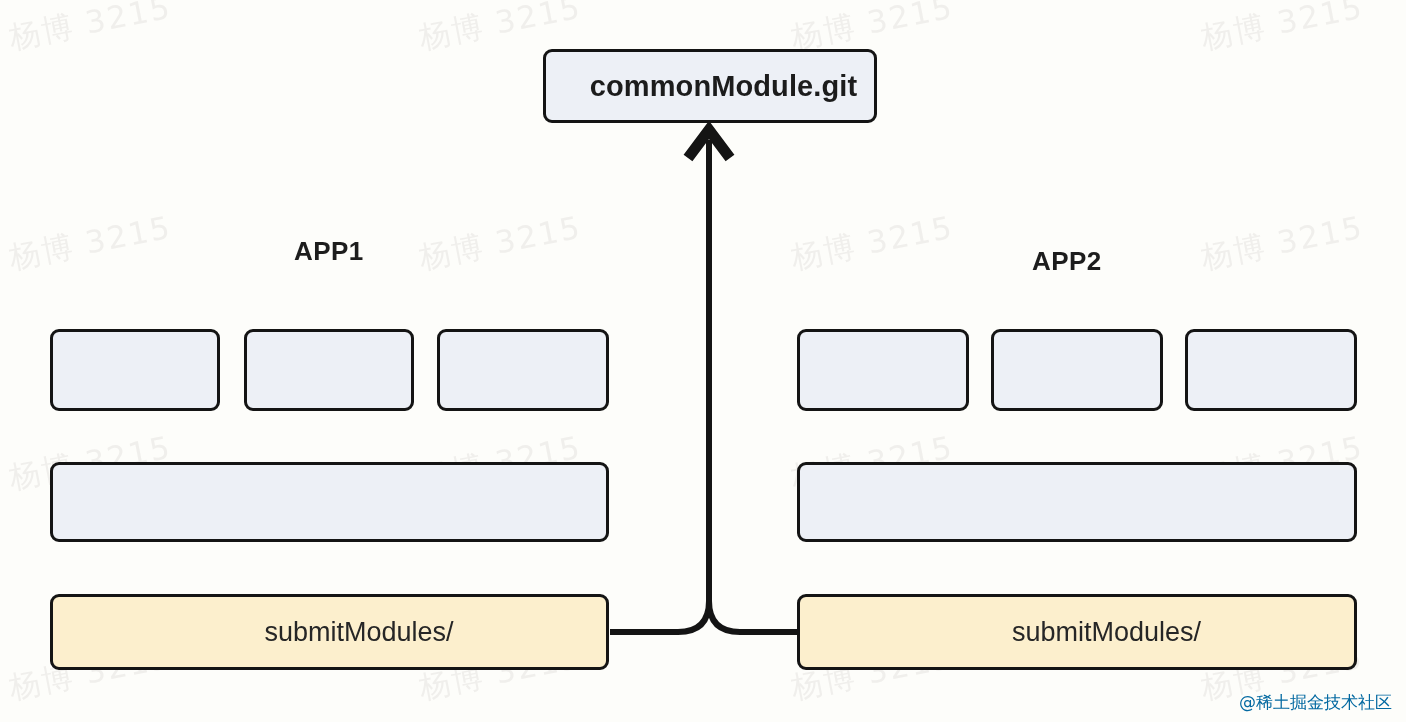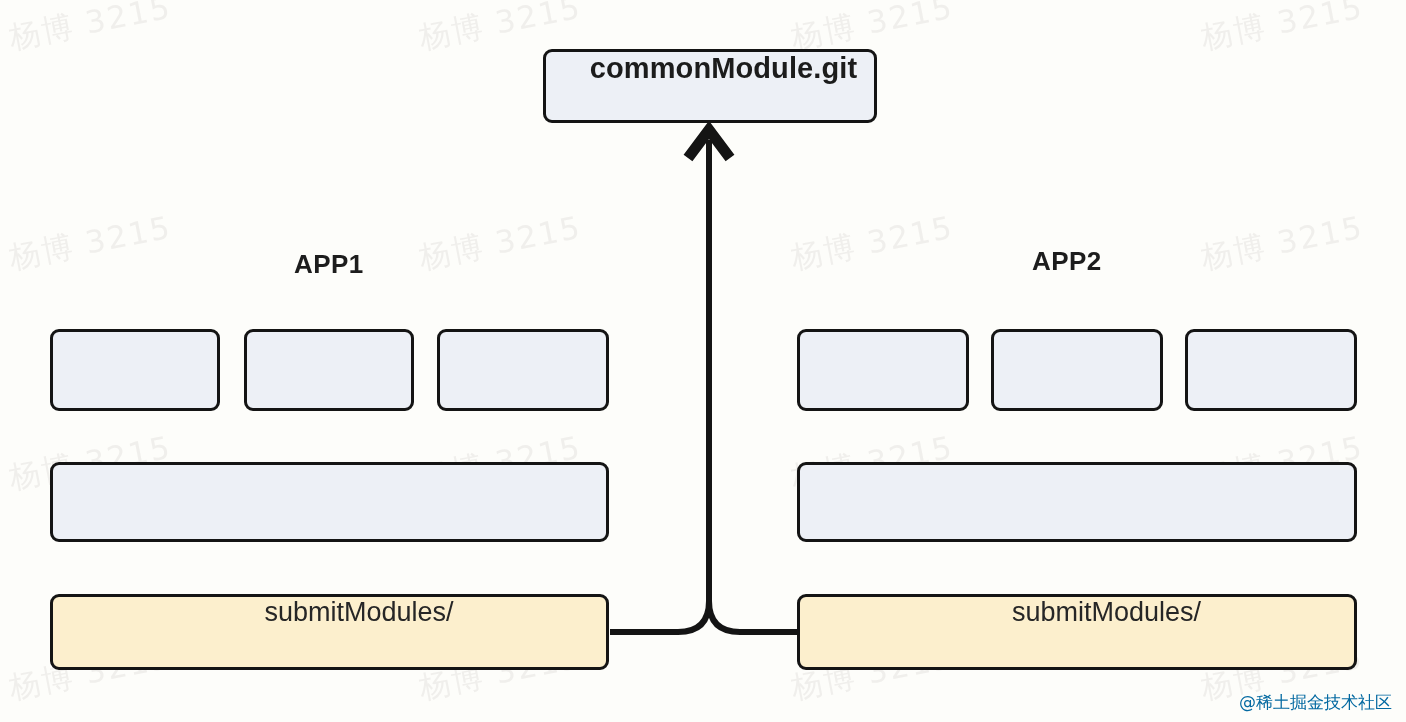--- a/index.html
+++ b/index.html
@@ -38,20 +38,21 @@
     font-weight: 500;
   }
 
   
   .node {
     position: absolute;
     box-sizing: border-box;
     border: 3px solid #141414;
     border-radius: 9px;
     display: flex;
+    align-items: center;
     justify-content: center;
     z-index: 3;
     padding-left: 27px;
   }
   .node.blue {
     background: #edf0f6;
   }
   .node.cream {
     background: #fcefcd;
   }
@@ -131,21 +132,21 @@
     <path d="M 610 632 L 678 632 Q 709 632 709 601 L 709 140" fill="none" stroke="#141414" stroke-width="6" stroke-linecap="butt" stroke-linejoin="round"></path>
     <path d="M 797 632 L 740 632 Q 709 632 709 601" fill="none" stroke="#141414" stroke-width="6" stroke-linecap="butt" stroke-linejoin="round"></path>
 
     <path d="M 688 158 L 709 130 L 730 158" fill="none" stroke="#141414" stroke-width="11" stroke-linecap="butt" stroke-linejoin="miter"></path>
   </svg>
 
   <div class="node blue" style="left:543px; top:49px; width:334px; height:74px;">
     <span class="node-label label-bold">commonModule.git</span>
   </div>
 
-  <div class="app-title" style="left:294px; top:249px;">APP1</div>
+  <div class="app-title" style="left:294px; top:236px;">APP1</div>
 
   <div class="node blue" style="left:50px;  top:329px; width:170px; height:82px;">
     <span class="node-label label-plain"></span>
   </div>
   <div class="node blue" style="left:244px; top:329px; width:170px; height:82px;">
     <span class="node-label label-plain"></span>
   </div>
   <div class="node blue" style="left:437px; top:329px; width:172px; height:82px;">
     <span class="node-label label-plain"></span>
   </div>

